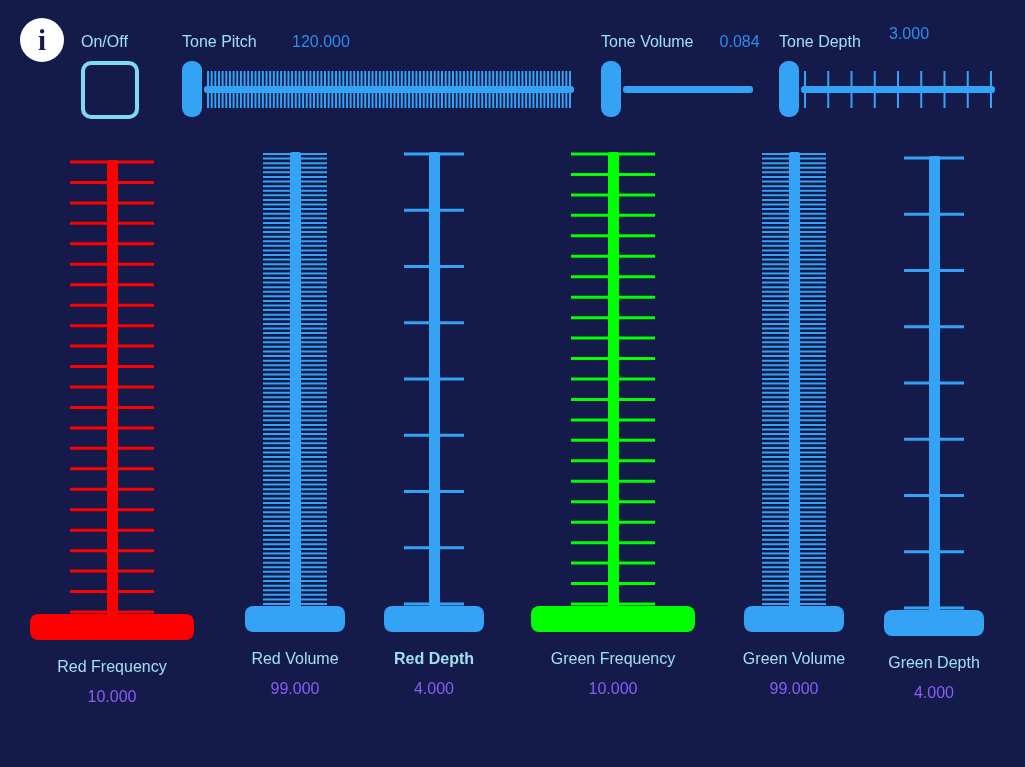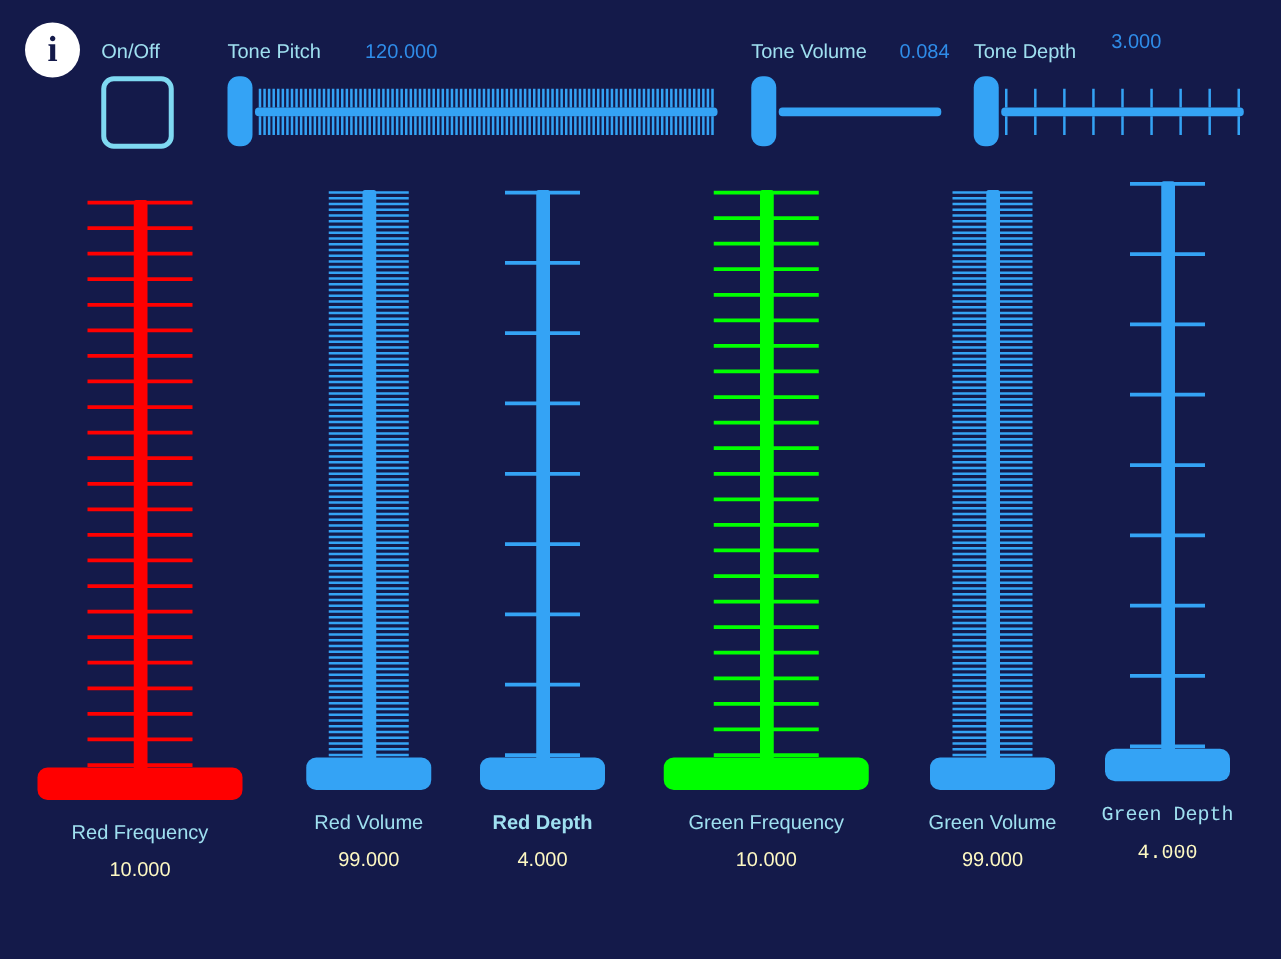--- a/index.html
+++ b/index.html
@@ -56,21 +56,21 @@
   }
   .v-ticks{position:absolute;left:0;top:0;width:100%;}
   .v-thumb{
     position:absolute;height:26px;border-radius:8px;
   }
   .v-label{
     position:absolute;width:100%;text-align:center;color:#9fe0f0;
     font-size:16px;white-space:nowrap;
   }
   .v-value{
-    position:absolute;width:100%;text-align:center;color:#fef9c3;
+    position:absolute;width:100%;text-align:center;color:#8b5cf6;
     font-size:16px;white-space:nowrap;
   }
 </style>
 </head>
 <body>
 
 <div class="stage">
 
   <div class="info-icon">i</div>
 
@@ -607,21 +607,21 @@
           <line x1="38" x2="102" y1="438.2244897959184" y2="438.2244897959184" stroke="#34a3f5" stroke-width="2"></line>
           <line x1="38" x2="102" y1="442.81632653061223" y2="442.81632653061223" stroke="#34a3f5" stroke-width="2"></line>
           <line x1="38" x2="102" y1="447.40816326530614" y2="447.40816326530614" stroke="#34a3f5" stroke-width="2"></line>
           <line x1="38" x2="102" y1="452" y2="452" stroke="#34a3f5" stroke-width="2"></line>
         </svg>
         <div class="v-track" style="left: 64.5px; top: 0px; height: 462px; background: rgb(52, 163, 245);"></div>
         <div class="v-thumb" style="left: 20px; top: 454px; width: 100px; background: rgb(52, 163, 245);"></div>
         <div class="v-label" style="top: 498px;">Green Volume</div>
         <div class="v-value" style="top: 528px;">99.000</div>
       </div>
-      <div class="vslider" style="left: 864px; top: 145px; width: 140px; height: 560px; font-family: Liberation Mono, monospace;">
+      <div class="vslider" style="left: 864px; top: 156px; width: 140px; height: 560px;">
         <svg class="v-ticks" width="140" height="480">
           <line x1="40" x2="100" y1="2" y2="2" stroke="#34a3f5" stroke-width="3"></line>
           <line x1="40" x2="100" y1="58.25" y2="58.25" stroke="#34a3f5" stroke-width="3"></line>
           <line x1="40" x2="100" y1="114.5" y2="114.5" stroke="#34a3f5" stroke-width="3"></line>
           <line x1="40" x2="100" y1="170.75" y2="170.75" stroke="#34a3f5" stroke-width="3"></line>
           <line x1="40" x2="100" y1="227" y2="227" stroke="#34a3f5" stroke-width="3"></line>
           <line x1="40" x2="100" y1="283.25" y2="283.25" stroke="#34a3f5" stroke-width="3"></line>
           <line x1="40" x2="100" y1="339.5" y2="339.5" stroke="#34a3f5" stroke-width="3"></line>
           <line x1="40" x2="100" y1="395.75" y2="395.75" stroke="#34a3f5" stroke-width="3"></line>
           <line x1="40" x2="100" y1="452" y2="452" stroke="#34a3f5" stroke-width="3"></line>

